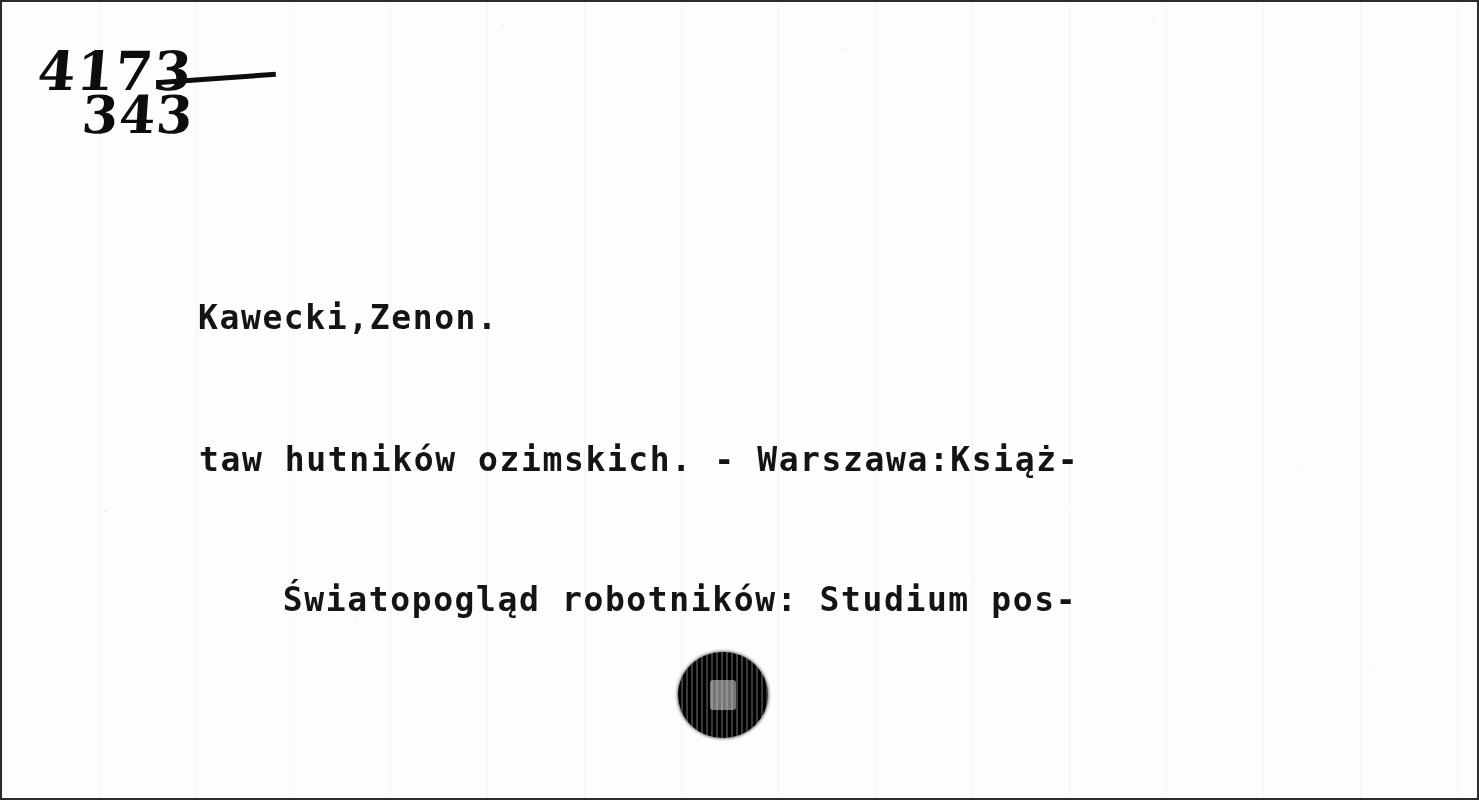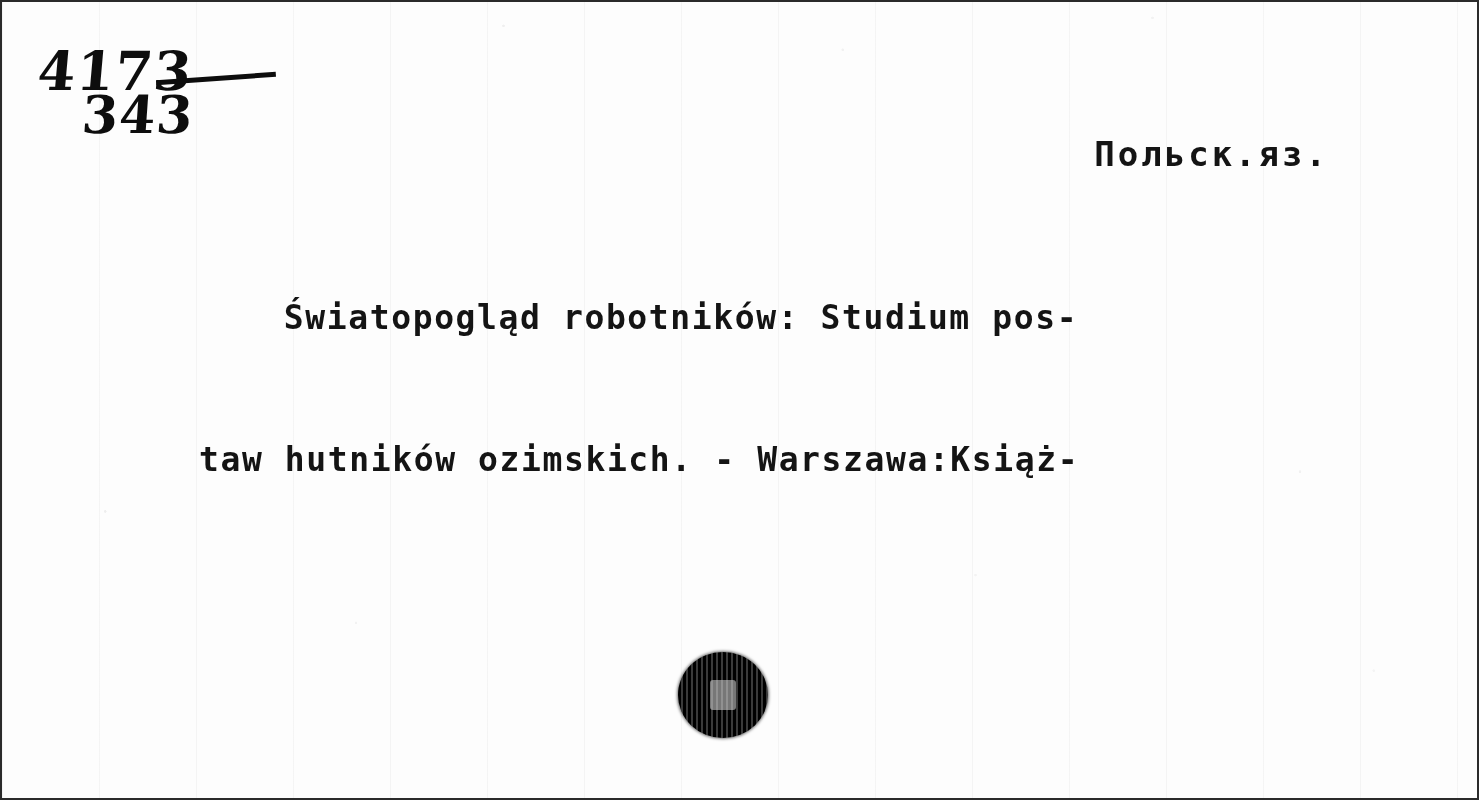--- a/index.html
+++ b/index.html
@@ -153,25 +153,25 @@
 
   <div id="paper-texture"></div>
   <div id="scan-lines"></div>
 
   <div id="call-number">
     <span class="top">4173</span>
     <span class="rule"></span>
     <span class="bottom">343</span>
   </div>
 
-  <div id="language-note">Польск.яз.</div>
 
   <div id="record-body">
+    <span class="ln">Kawecki,Zenon.</span>
+    <span class="ln">taw hutników ozimskich. - Warszawa:Książ-</span>
     <span class="ln">    Światopogląd robotników: Studium pos-</span>
-    <span class="ln">taw hutników ozimskich. - Warszawa:Książ-</span>
     
     
     
   </div>
 
   <div id="punch-hole">
     <div id="punch-hole-center"></div>
   </div>
 
 </div>

